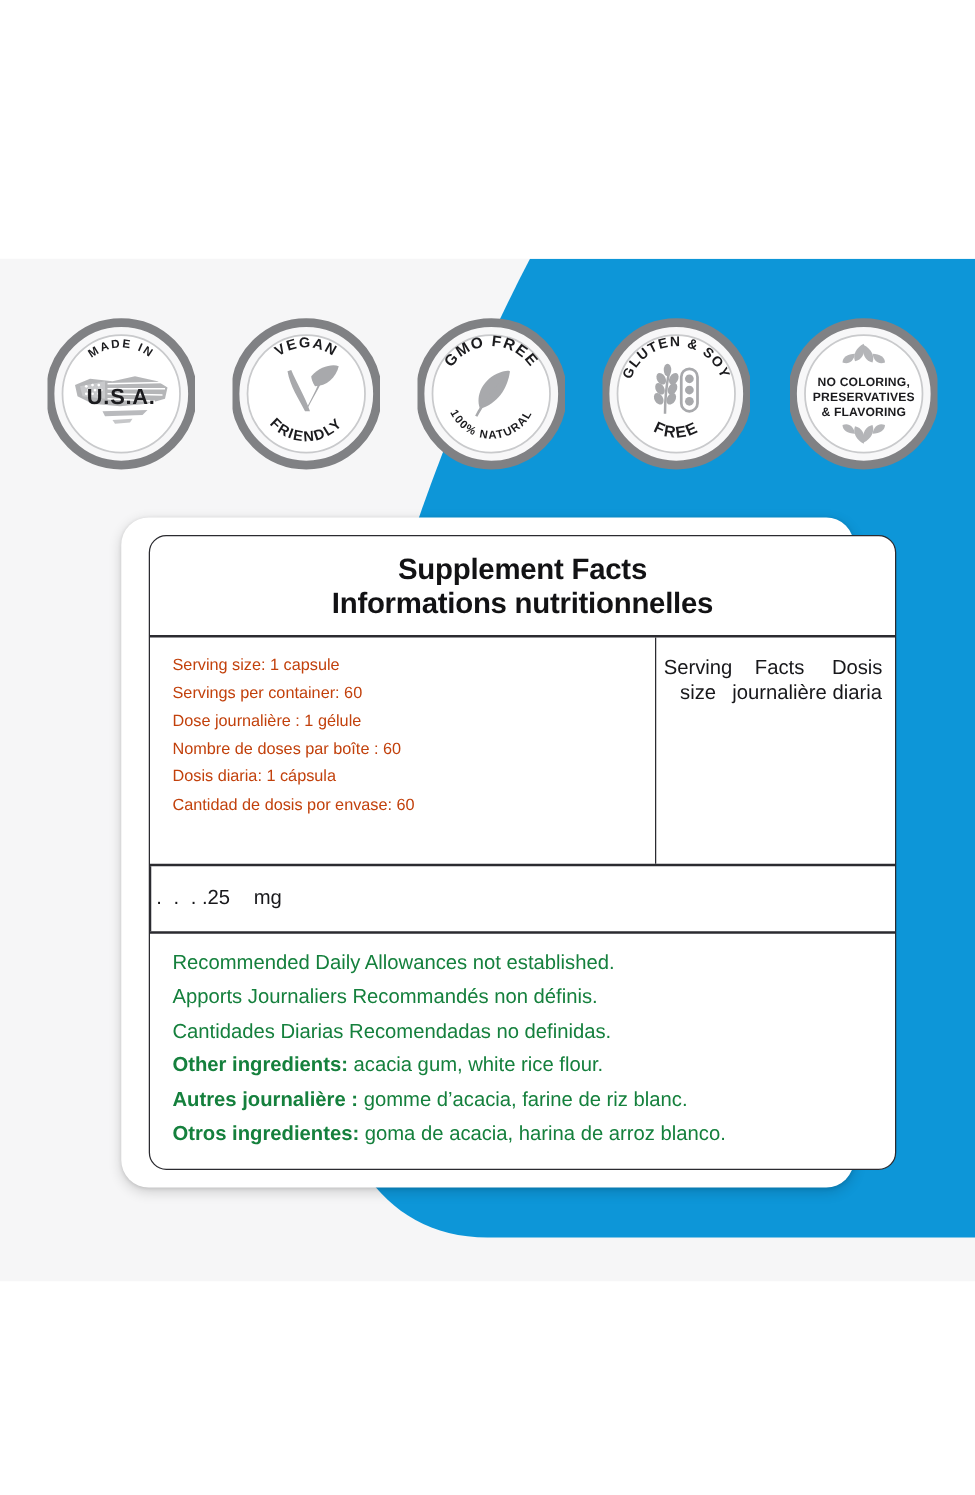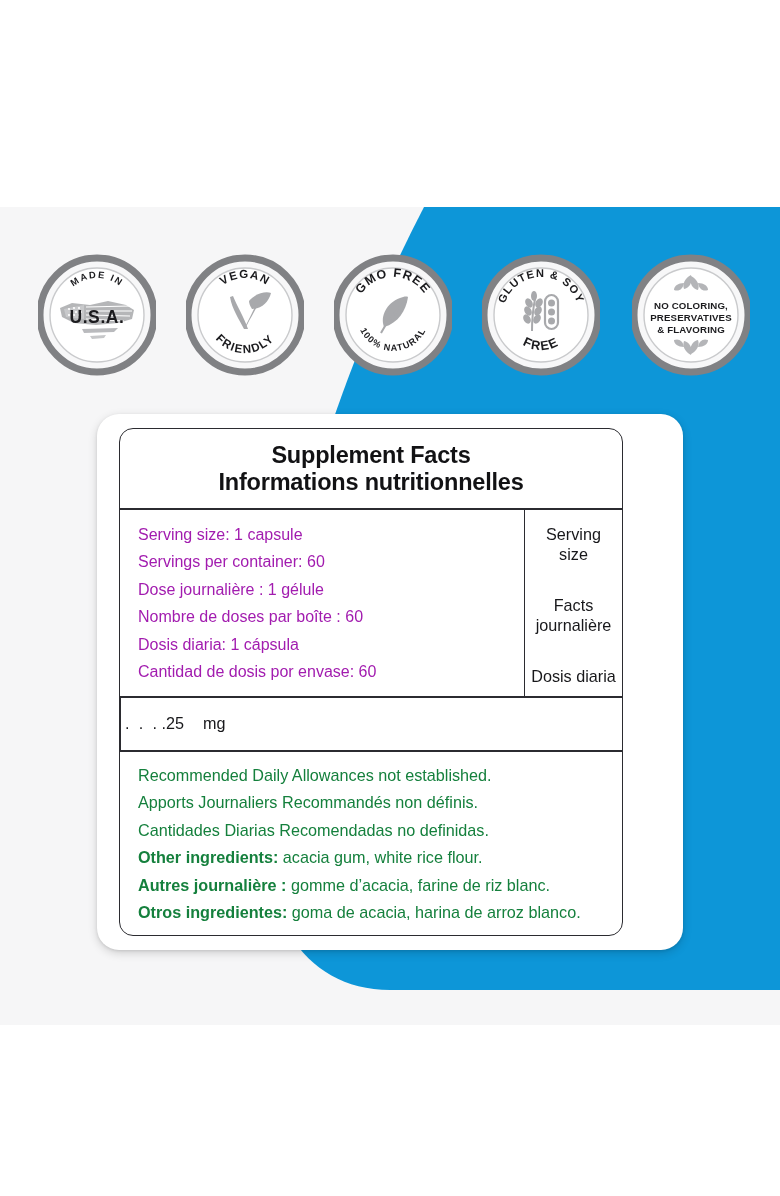--- a/index.html
+++ b/index.html
@@ -57,21 +57,21 @@
     width: 586px;
     height: 536px;
     background: #ffffff;
     border-radius: 22px;
     box-shadow: 0 3px 10px rgba(0,0,0,0.16), 0 1px 3px rgba(0,0,0,0.10);
   }
   #supp-box {
     position: absolute;
     left: 22px;
     top: 14px;
-    width: 504px;
+    width: 598px;
     height: 508px;
     border: 1.6px solid #2b2b30;
     border-radius: 14px;
     background: #ffffff;
     box-sizing: border-box;
     overflow: hidden;
   }
 
   
   .title-block {
@@ -104,33 +104,33 @@
     display: flex;
     align-items: stretch;
     min-height: 181px;
   }
   .serving-left {
     flex: 0 0 404px;
     padding: 11px 0 10px 18px;
     box-sizing: border-box;
   }
   .serving-line {
-    font-size: 16px;
-    color: #a21caf;
+    font-size: 13px;
+    color: #c2410c;
     line-height: 1.72;
     white-space: nowrap;
   }
   .serving-right {
     flex: 1 1 auto;
     border-left: 1.6px solid #2b2b30;
     box-sizing: border-box;
     padding: 14px 6px 10px 6px;
     text-align: center;
     display: flex;
-    flex-direction: column;
+    flex-direction: row;
     justify-content: space-between;
   }
   .serv-right-line {
     font-size: 16.2px;
     color: #18181b;
     line-height: 1.25;
   }
 
   
   .ing-row {

